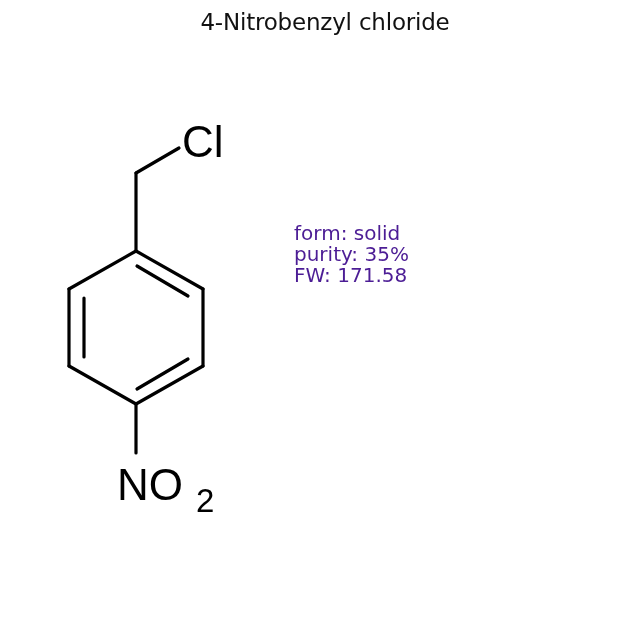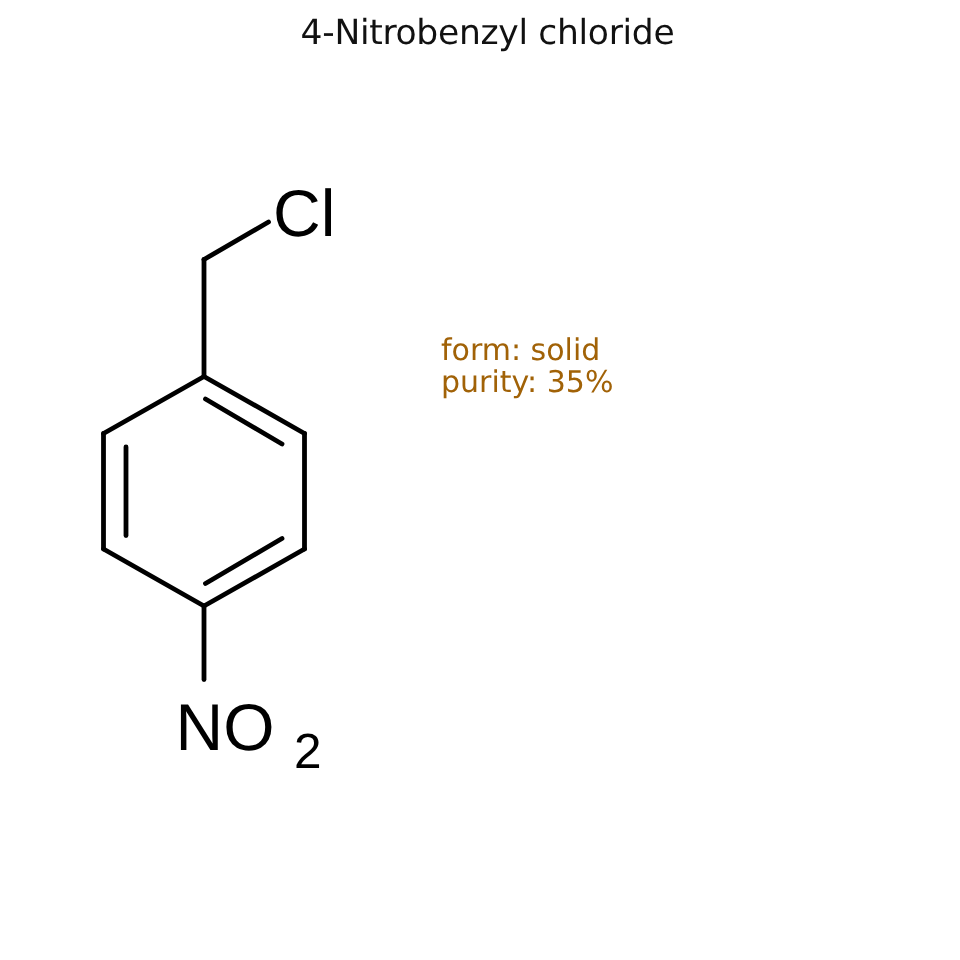--- a/index.html
+++ b/index.html
@@ -7,21 +7,21 @@
     .title {
       position: absolute; left: 0; top: 9px; width: 650px; text-align: center;
       font-family: "DejaVu Sans", sans-serif; font-size: 23px; color: #111;
       letter-spacing: -0.2px;
     }
     svg.mol { position: absolute; left: 0; top: 0; }
     .atom { font-family: "Liberation Sans", sans-serif; fill: #000; }
     .props {
       position: absolute; left: 294px; top: 223px;
       font-family: "DejaVu Sans", sans-serif; font-size: 20px; line-height: 21px;
-      color: #a16207;
+      color: #4c1d95;
     }
     .props div { white-space: nowrap; }
   </style>
 </head>
 <body>
 
 <div class="title">4-Nitrobenzyl chloride</div>
 
 <svg class="mol" width="640" height="640" viewBox="0 0 640 640">
   <g stroke="#000" stroke-width="3.2" fill="none" stroke-linecap="round">
@@ -46,13 +46,14 @@
     <line x1="136" y1="404" x2="136" y2="453"></line>
   </g>
   <text class="atom" x="182" y="157" font-size="44">Cl</text>
   <text class="atom" x="117" y="500" font-size="44">NO</text>
   <text class="atom" x="196" y="512" font-size="33">2</text>
 </svg>
 
 <div class="props">
   <div>form: solid</div>
   <div>purity: 35%</div>
+  <div>FW: 171.58</div>
 </div>
 
 </body></html>

